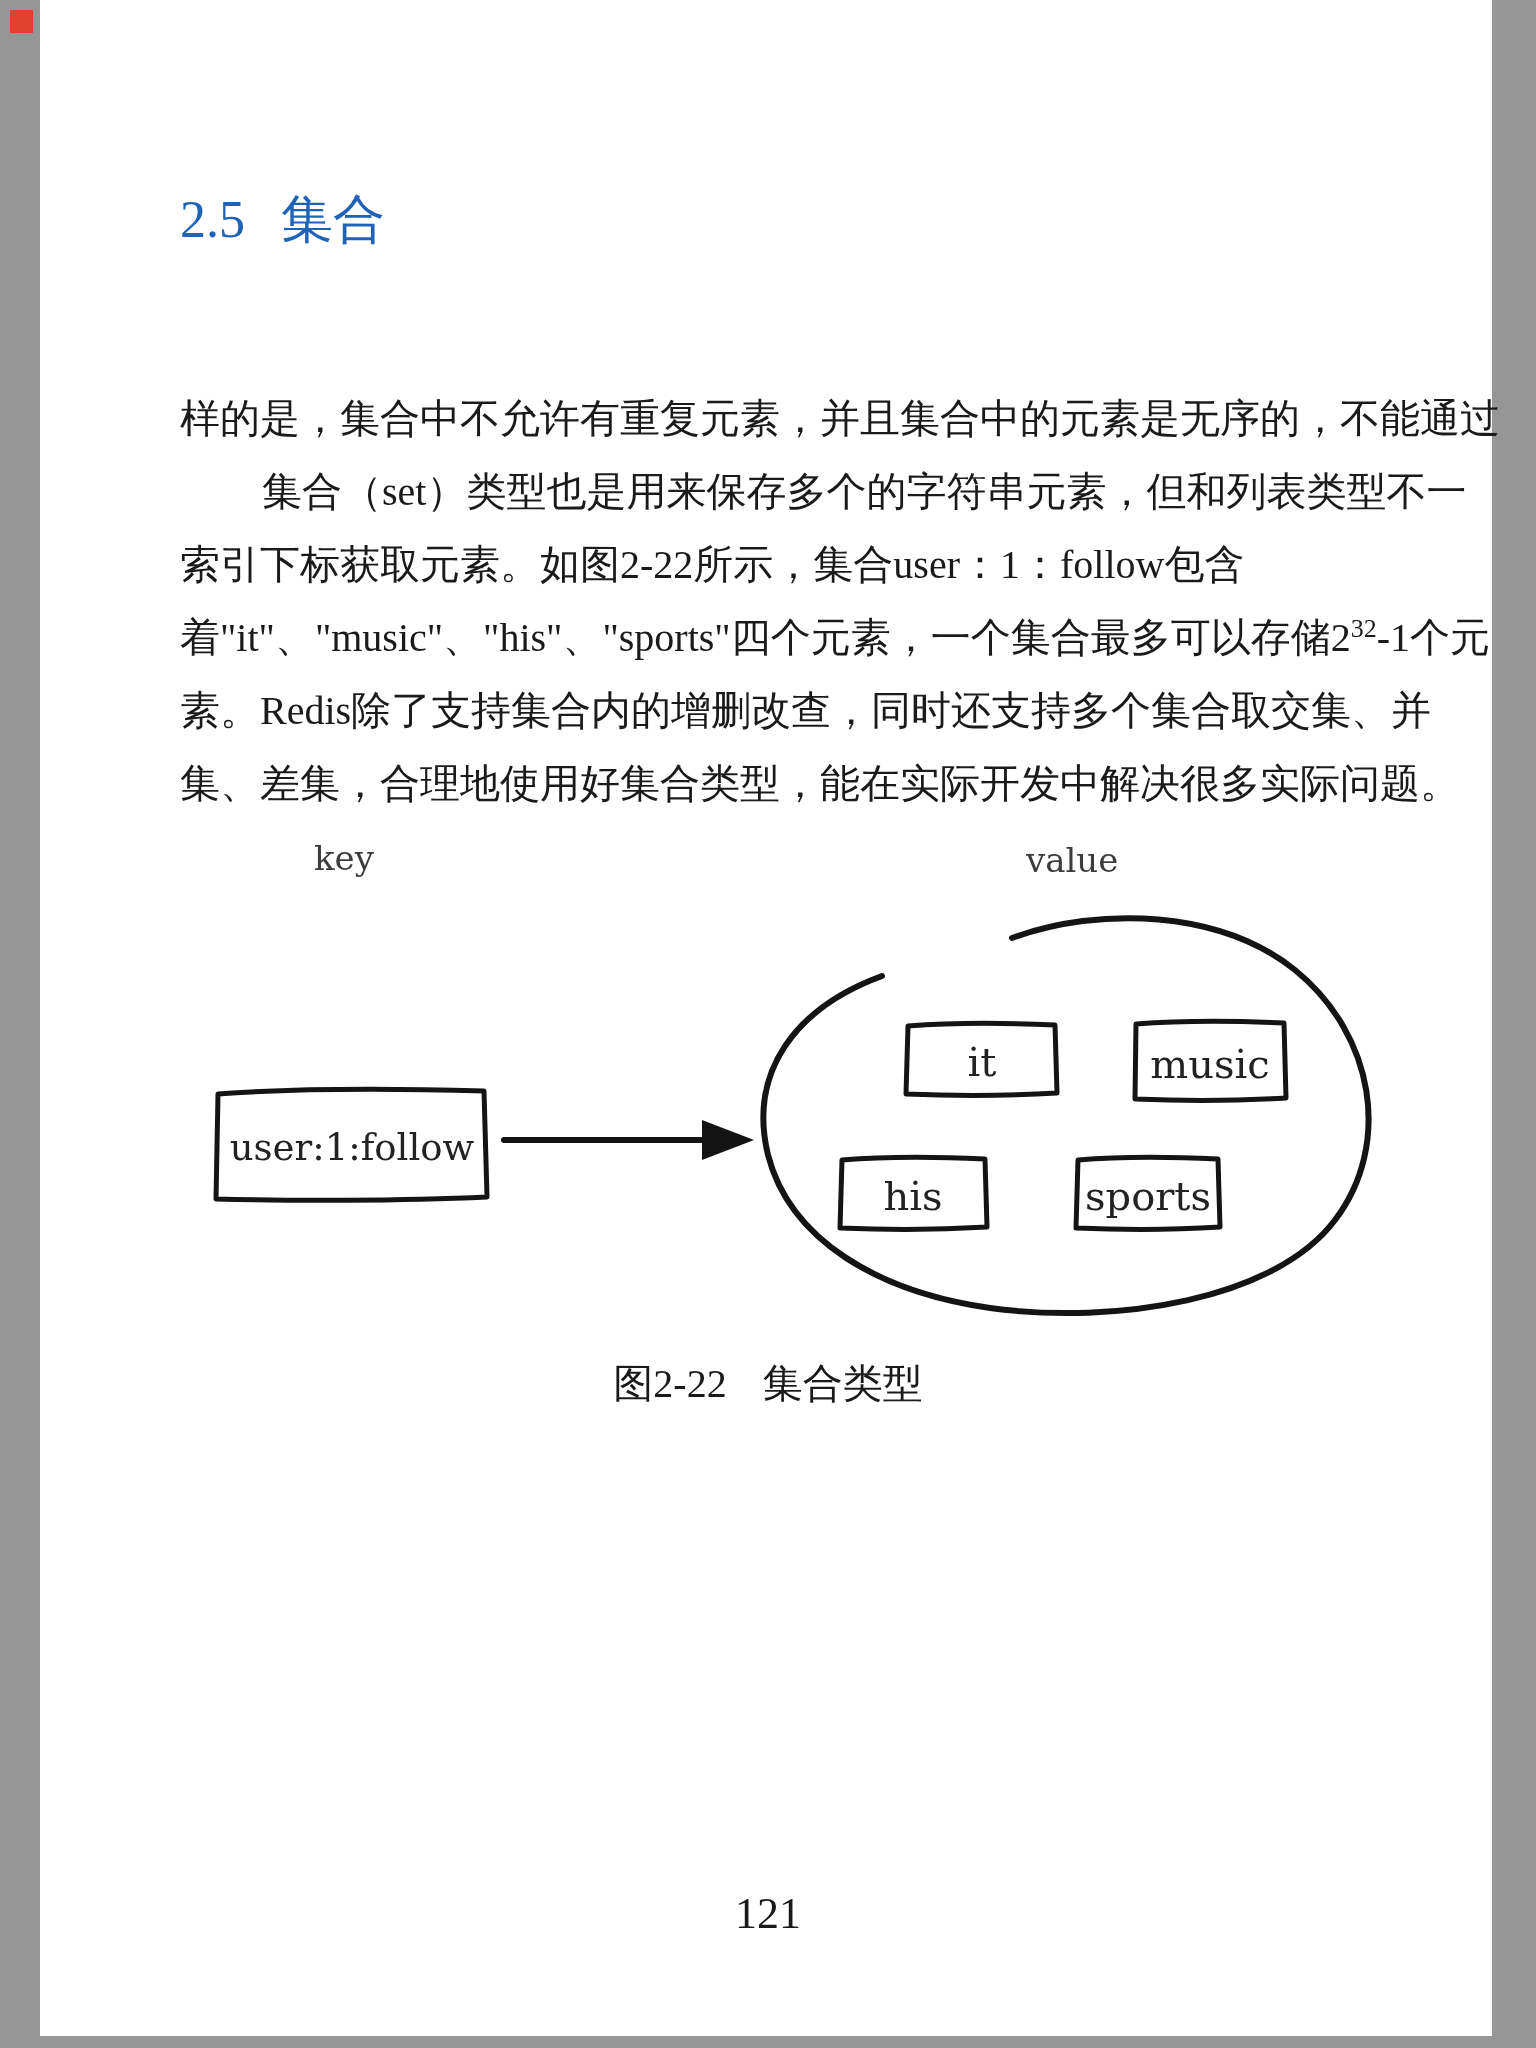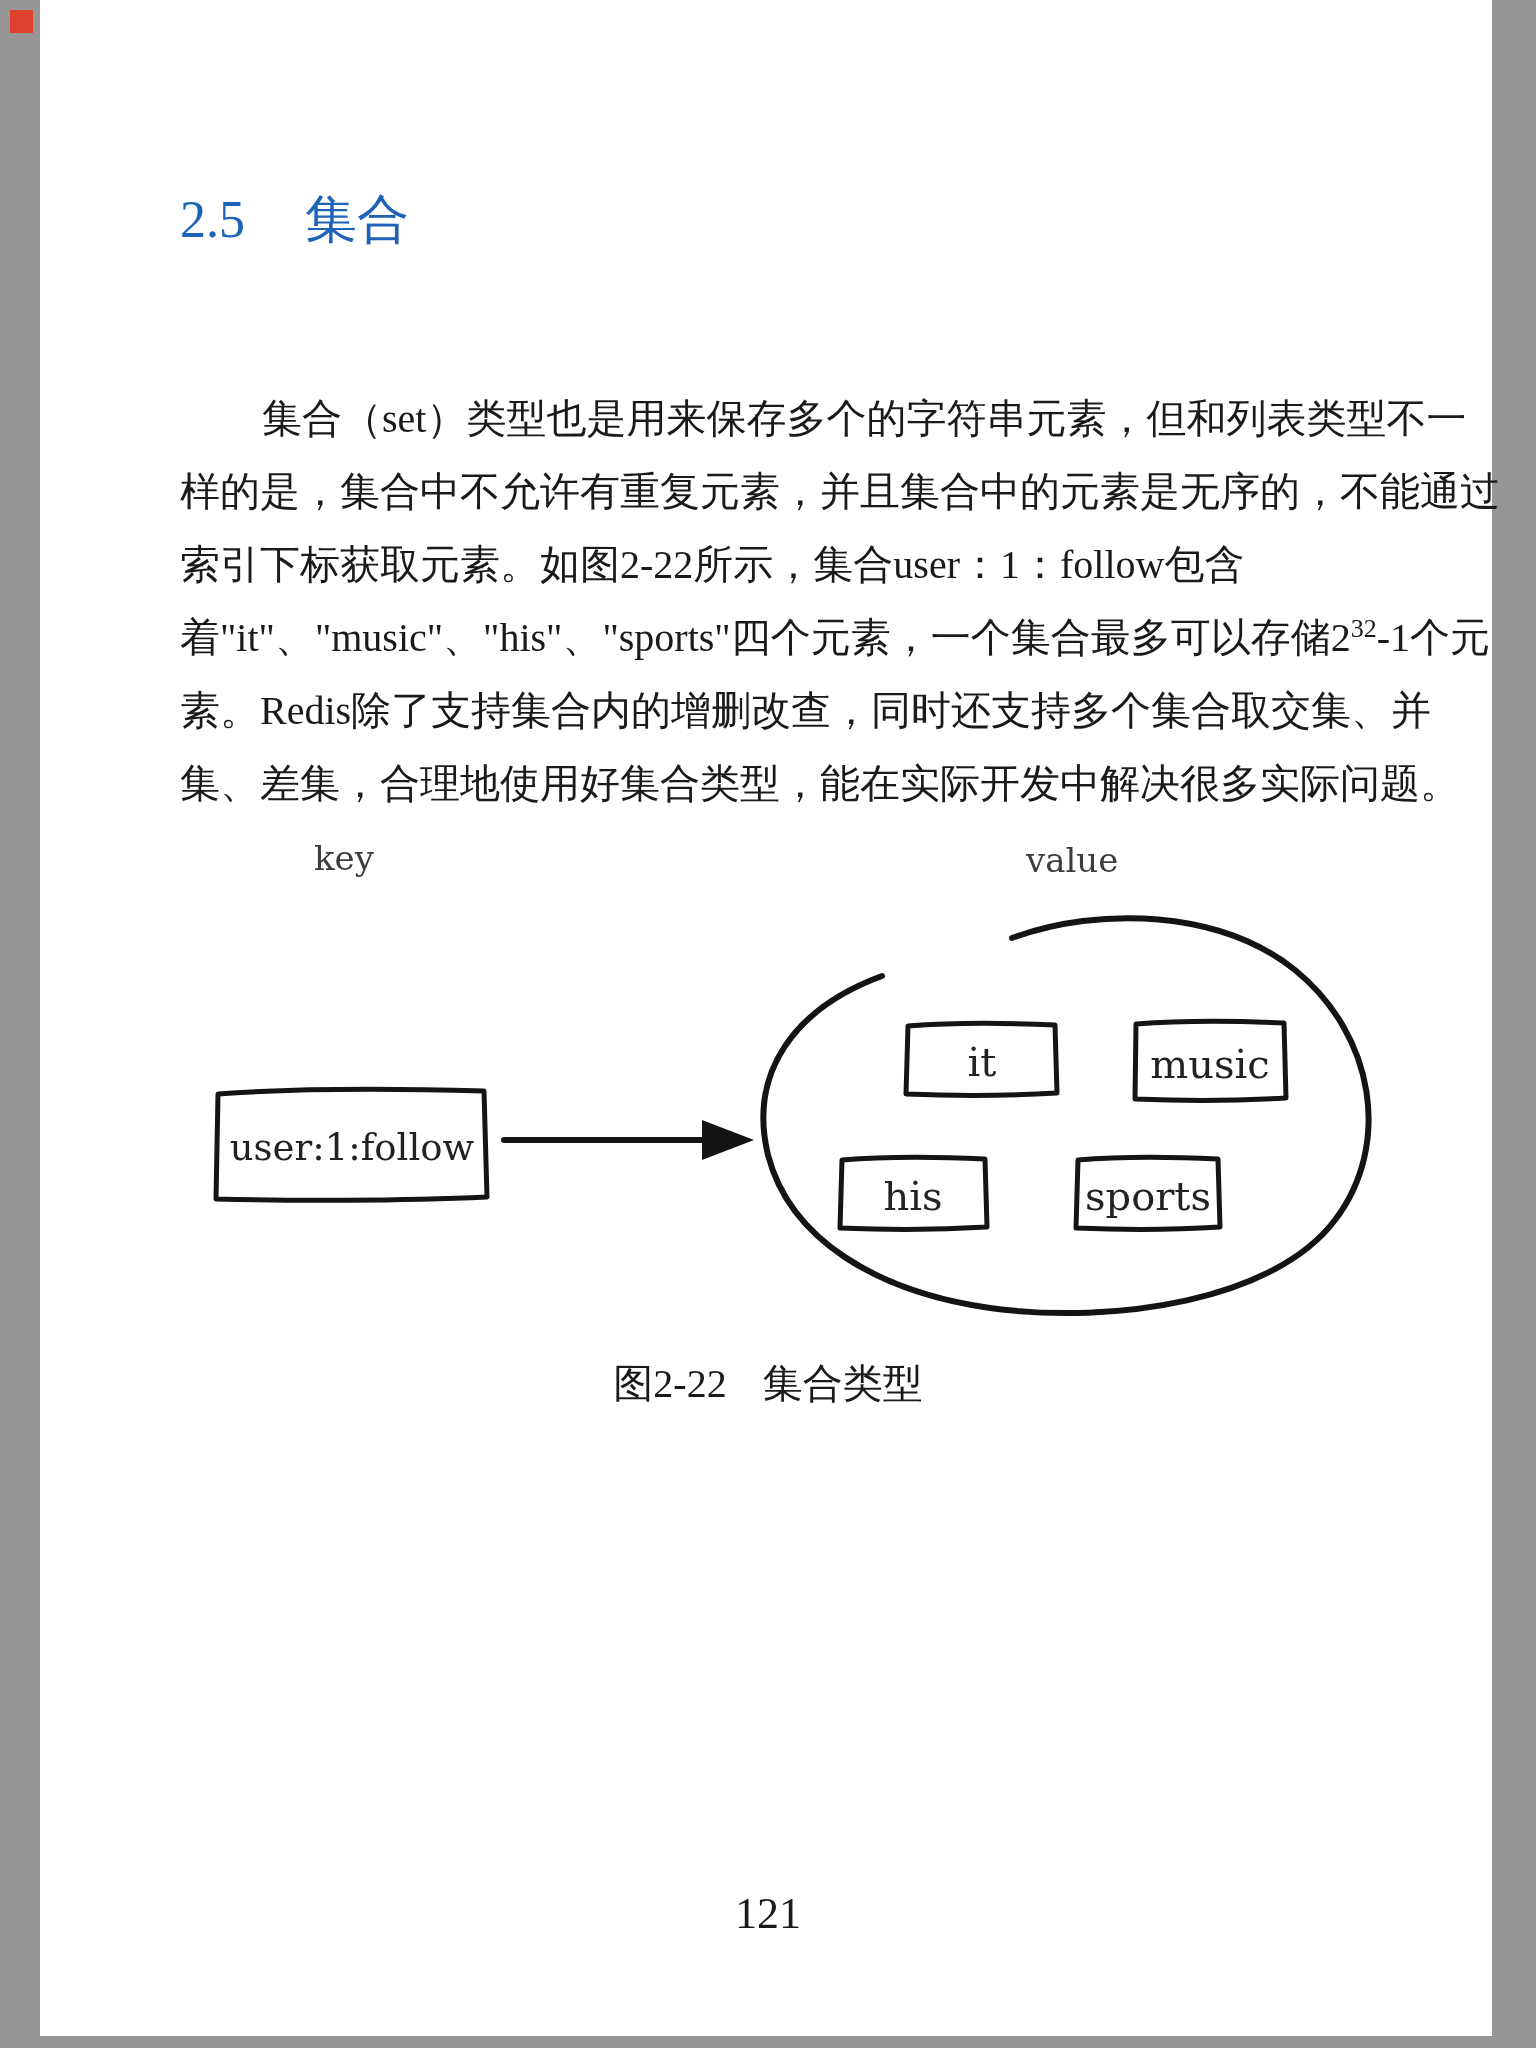--- a/index.html
+++ b/index.html
@@ -16,21 +16,21 @@
   .border-right{right:0;top:0;width:44px;height:2048px;}
   .border-bottom{left:0;bottom:0;width:1536px;height:12px;}
   .red-marker{
     position:absolute;left:10px;top:10px;width:23px;height:23px;
     background:#e0402e;z-index:5;
   }
   .heading{
     position:absolute;left:180px;top:190px;
     font-size:52px;line-height:60px;font-weight:normal;margin:0;
   }
-  .heading .num{margin-right:60px;}
+  .heading .num{margin-right:36px;}
   .para{
     position:absolute;left:180px;top:382px;width:1240px;
     font-size:40px;line-height:73px;
   }
   .para .line{white-space:nowrap;}
   .para .indent{padding-left:82px;}
   .para sup{font-size:26px;vertical-align:super;line-height:0;}
   .fig-label{
     position:absolute;font-size:34px;color:#3c3c3c;
     font-family:"DejaVu Serif","Liberation Serif",serif;
@@ -61,22 +61,22 @@
   <div class="border-strip border-left"></div>
   <div class="border-strip border-right"></div>
   <div class="border-strip border-bottom"></div>
   <div class="red-marker"></div>
 
   <h1 class="heading" style="color:#1f63b8;">
     <span class="num">2.5</span><span>集合</span>
   </h1>
 
   <div class="para">
+    <div class="line">样的是，集合中不允许有重复元素，并且集合中的元素是无序的，不能通过</div>
     <div class="line indent">集合（set）类型也是用来保存多个的字符串元素，但和列表类型不一</div>
-    <div class="line">样的是，集合中不允许有重复元素，并且集合中的元素是无序的，不能通过</div>
     <div class="line">索引下标获取元素。如图2-22所示，集合user：1：follow包含</div>
     <div class="line"><span>着"it"、"music"、"his"、"sports"四个元素，一个集合最多可以存储2</span><sup>32</sup><span>-1个元</span></div>
     <div class="line">素。Redis除了支持集合内的增删改查，同时还支持多个集合取交集、并</div>
     <div class="line">集、差集，合理地使用好集合类型，能在实际开发中解决很多实际问题。</div>
   </div>
 
   <div class="fig-label key">key</div>
   <div class="fig-label value">value</div>
 
   <svg class="fig-svg" width="1280" height="430" viewBox="0 0 1280 430">

